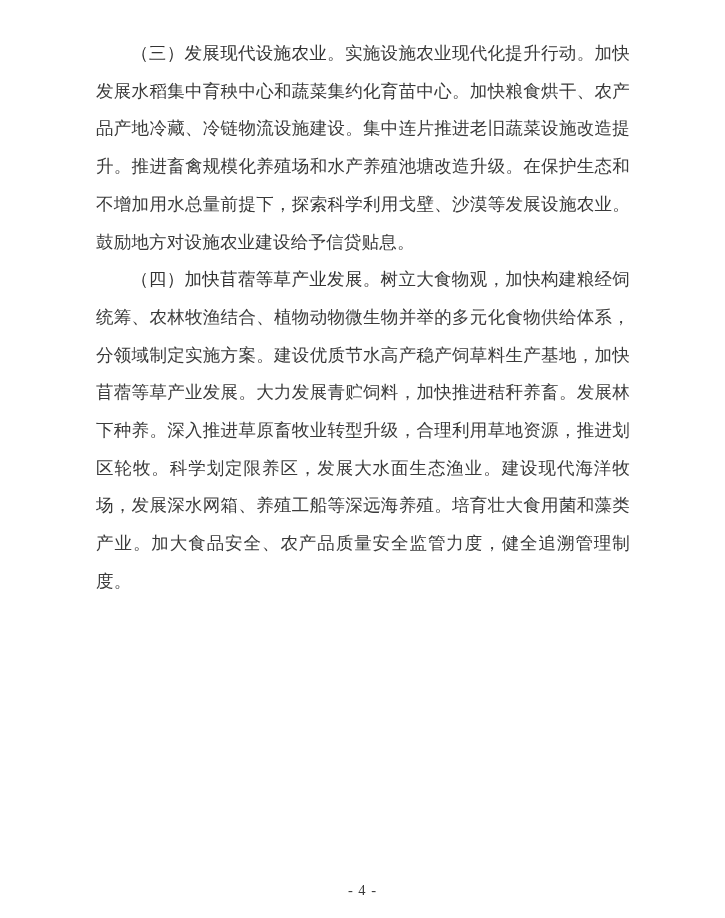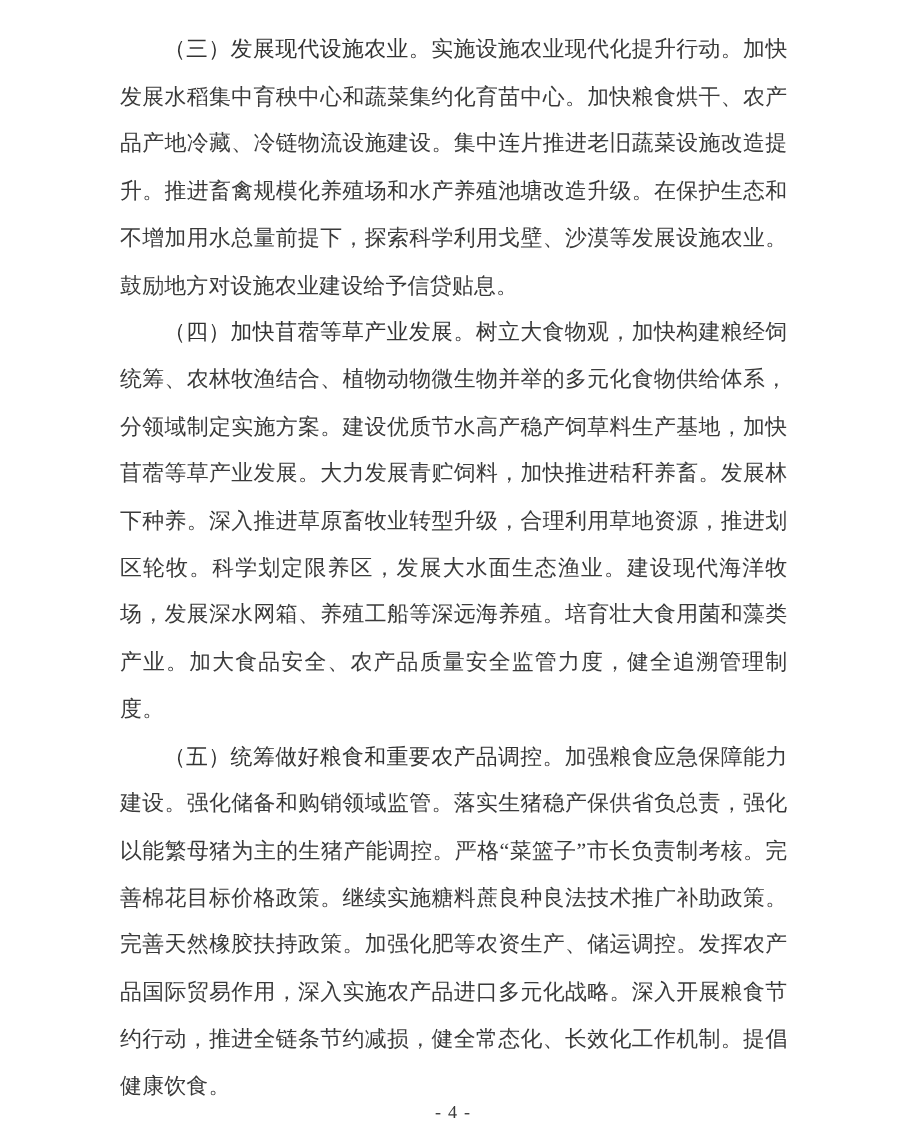--- a/index.html
+++ b/index.html
@@ -11,21 +11,21 @@
     position: relative;
     width: 725px;
     height: 918px;
     background: #ffffff;
     overflow: hidden;
     font-family: "Liberation Serif", serif;
   }
   .content {
     position: absolute;
     left: 96px;
-    top: 21px;
+    top: 35px;
     width: 534px;
   }
   .para {
     margin: 0;
     padding: 0;
     font-size: 17.5px;
     line-height: 37.7px;
     color: #3a3a3a;
     text-align: justify;
     text-justify: inter-character;
@@ -48,16 +48,15 @@
     font-family: "Liberation Serif", serif;
   }
 </style>
 </head>
 <body>
 
 <div class="page">
   <div class="content">
     <p class="para"><span class="para-lead">（三）发展现代设施农业。</span><span>实施设施农业现代化提升行动。加快发展水稻集中育秧中心和蔬菜集约化育苗中心。加快粮食烘干、农产品产地冷藏、冷链物流设施建设。集中连片推进老旧蔬菜设施改造提升。推进畜禽规模化养殖场和水产养殖池塘改造升级。在保护生态和不增加用水总量前提下，探索科学利用戈壁、沙漠等发展设施农业。鼓励地方对设施农业建设给予信贷贴息。</span></p>
     <p class="para"><span class="para-lead">（四）加快苜蓿等草产业发展。</span><span>树立大食物观，加快构建粮经饲统筹、农林牧渔结合、植物动物微生物并举的多元化食物供给体系，分领域制定实施方案。建设优质节水高产稳产饲草料生产基地，加快苜蓿等草产业发展。大力发展青贮饲料，加快推进秸秆养畜。发展林下种养。深入推进草原畜牧业转型升级，合理利用草地资源，推进划区轮牧。科学划定限养区，发展大水面生态渔业。建设现代海洋牧场，发展深水网箱、养殖工船等深远海养殖。培育壮大食用菌和藻类产业。加大食品安全、农产品质量安全监管力度，健全追溯管理制度。</span></p>
-    <p class="para"><span class="para-lead">（五）统筹做好粮食和重要农产品调控。</span><span>加强粮食应急保障能力建设。强化储备和购销领域监管。落实生猪稳产保供省负总责，强化以能繁母猪为主的生猪产能调控。严格“菜篮子”市长负责制考核。完善棉花目标价格政策。继续实施糖料蔗良种良法技术推广补助政策。完善天然橡胶扶持政策。加强化肥等农资生产、储运调控。发挥农产品国际贸易作用，深入实施农产品进口多元化战略。深入开展粮食节约行动，推进全链条节约减损，健全常态化、长效化工作机制。提倡健康饮食。</span></p>
   </div>
   <div class="page-number">- 4 -</div>
 </div>
 
 </body></html>

